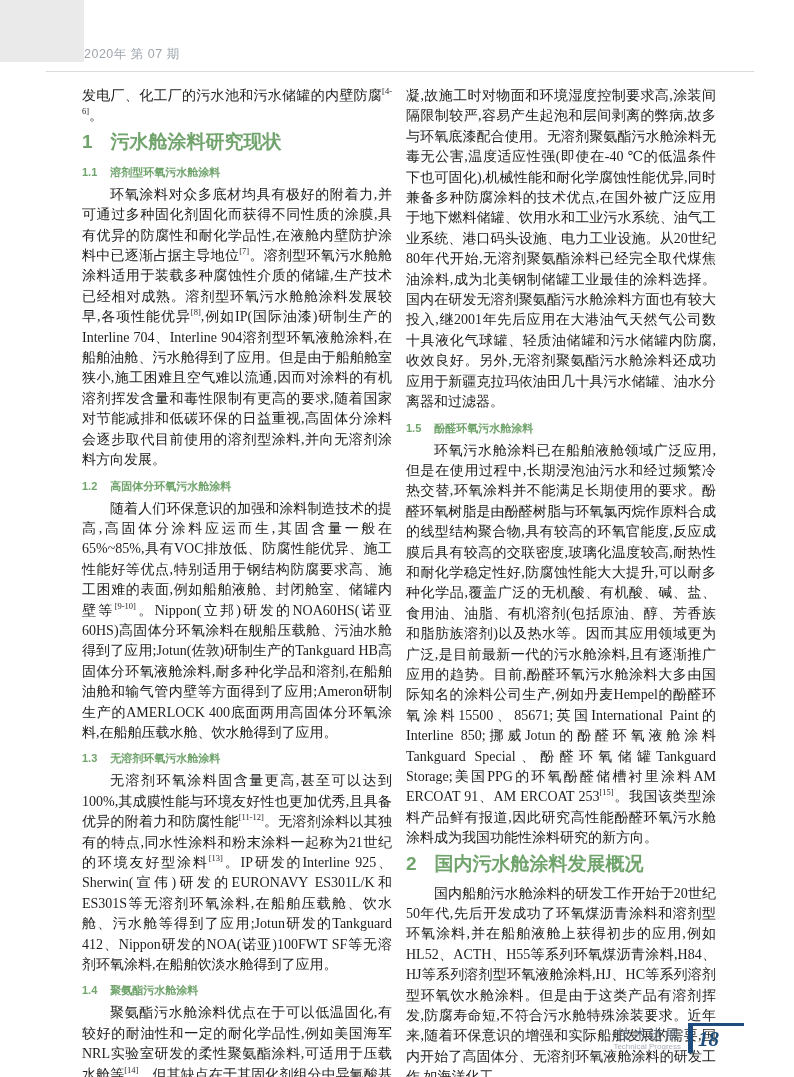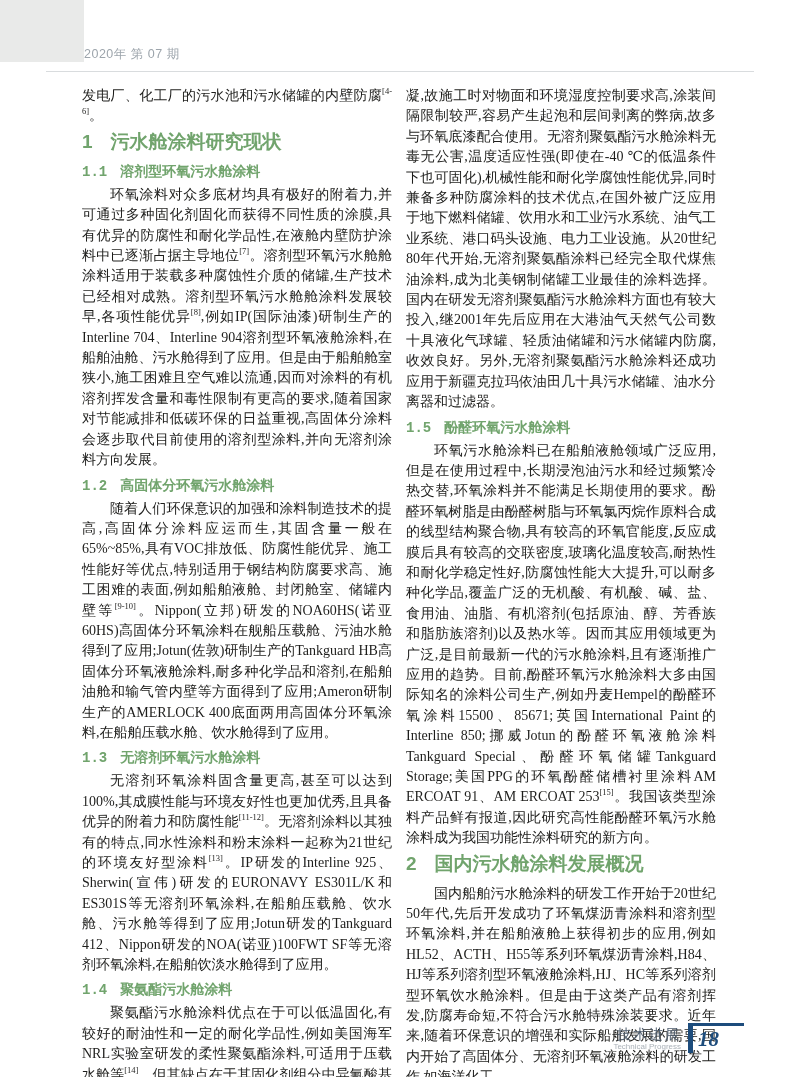--- a/index.html
+++ b/index.html
@@ -32,22 +32,22 @@
   .p{text-indent:2em;}
   .p-cont{text-indent:0;}
   sup{font-size:8.5px;line-height:0;vertical-align:super;}
   .h1{
     font-family:"Liberation Sans","DejaVu Sans",sans-serif;
     color:var(--heading-green);font-size:19px;font-weight:bold;
     margin:2px 0 7px;line-height:26px;text-indent:0;
   }
   .h1 .num{margin-right:18px;}
   .h2{
-    font-family:Liberation Mono, monospace;
-    color:var(--heading-green);font-size:14px;font-weight:bold;
+    font-family:Liberation Sans, sans-serif;
+    color:var(--heading-green);font-size:11px;font-weight:bold;
     margin:5px 0 3px;line-height:20px;text-indent:0;
   }
   .h2 .num{margin-right:13px;}
   .footer{position:absolute;right:50px;bottom:20px;display:flex;align-items:flex-start;}
   .footer-labels{text-align:right;margin-right:7px;padding-top:3px;}
   .footer-cn{
     font-family:"Liberation Sans","DejaVu Sans",sans-serif;
     font-size:14px;color:var(--footer-cn);letter-spacing:2px;line-height:16px;
   }
   .footer-en{

